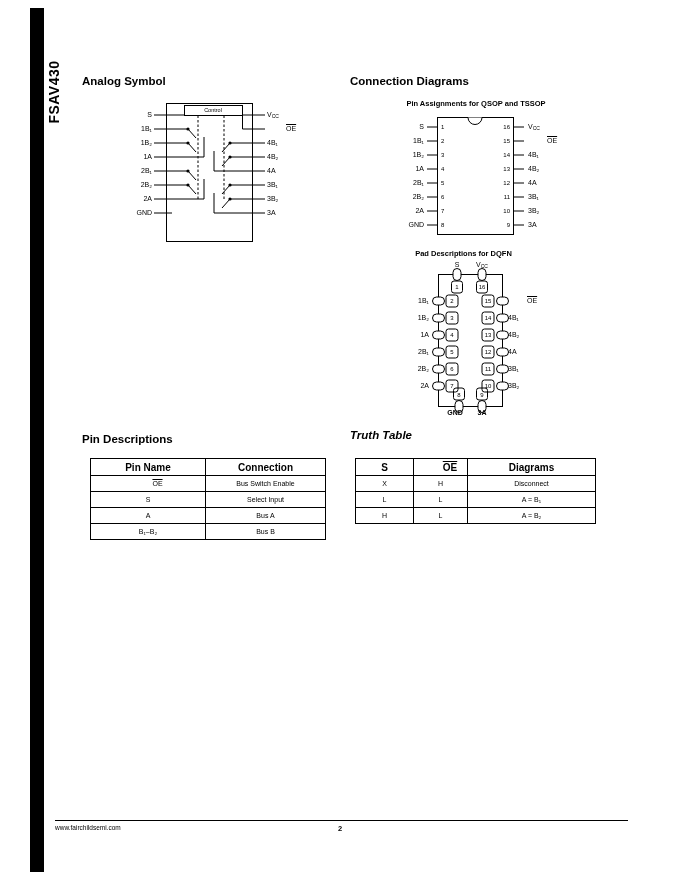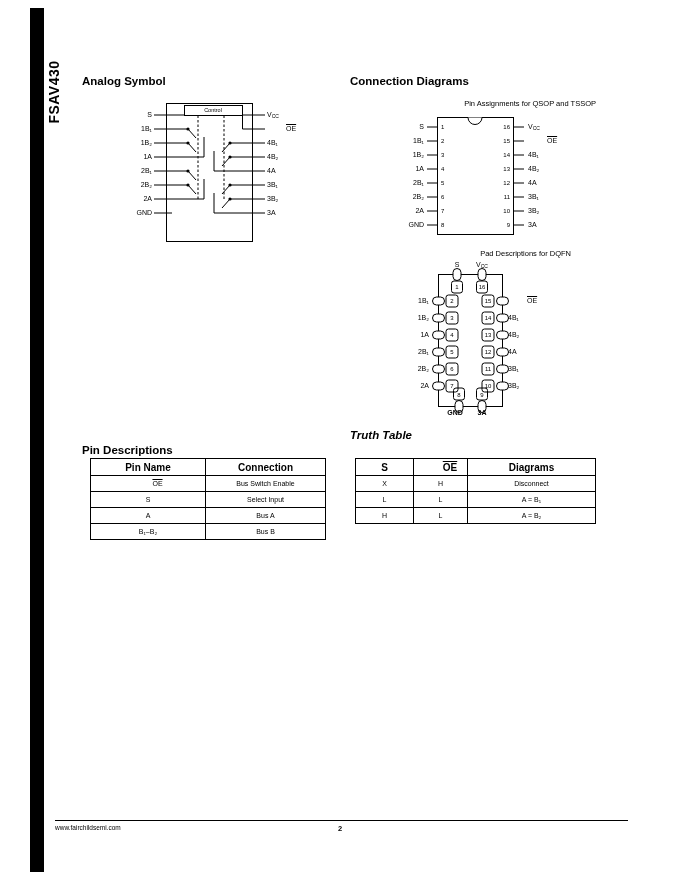--- a/index.html
+++ b/index.html
@@ -15,23 +15,23 @@
   .part-vertical {
     position:absolute; left:13px; top:85px; width:80px; height:14px;
     text-align:center; font-size:14px; font-weight:bold; letter-spacing:.5px;
     transform:rotate(-90deg);
   }
 
   
   .sec { position:absolute; font-size:11.5px; font-weight:bold; }
   .h-analog  { left:82px;  top:75px; }
   .h-conn    { left:350px; top:75px; }
-  .h-pindesc { left:82px;  top:444px; }
+  .h-pindesc { left:82px;  top:433px; }
   .h-truth   { left:350px; top:429px;font-style:italic; }
-  .subhead { position:absolute; font-size:7.5px; font-weight:normal; text-align:right; }
+  .subhead { position:absolute; font-size:7.5px; font-weight:bold; text-align:center; }
   .sh-qsop { left:356px; top:99px;  width:240px; }
   .sh-dqfn { left:356px; top:249px; width:215px; }
 
   
   .diagram { position:absolute; }
   .d-analog { left:120px; top:96px;  width:205px; height:152px; }
   .d-qsop   { left:388px; top:112px; width:200px; height:128px; }
   .d-dqfn   { left:392px; top:260px; width:190px; height:164px; }
   .diagram svg { position:absolute; left:0; top:0; }
 

